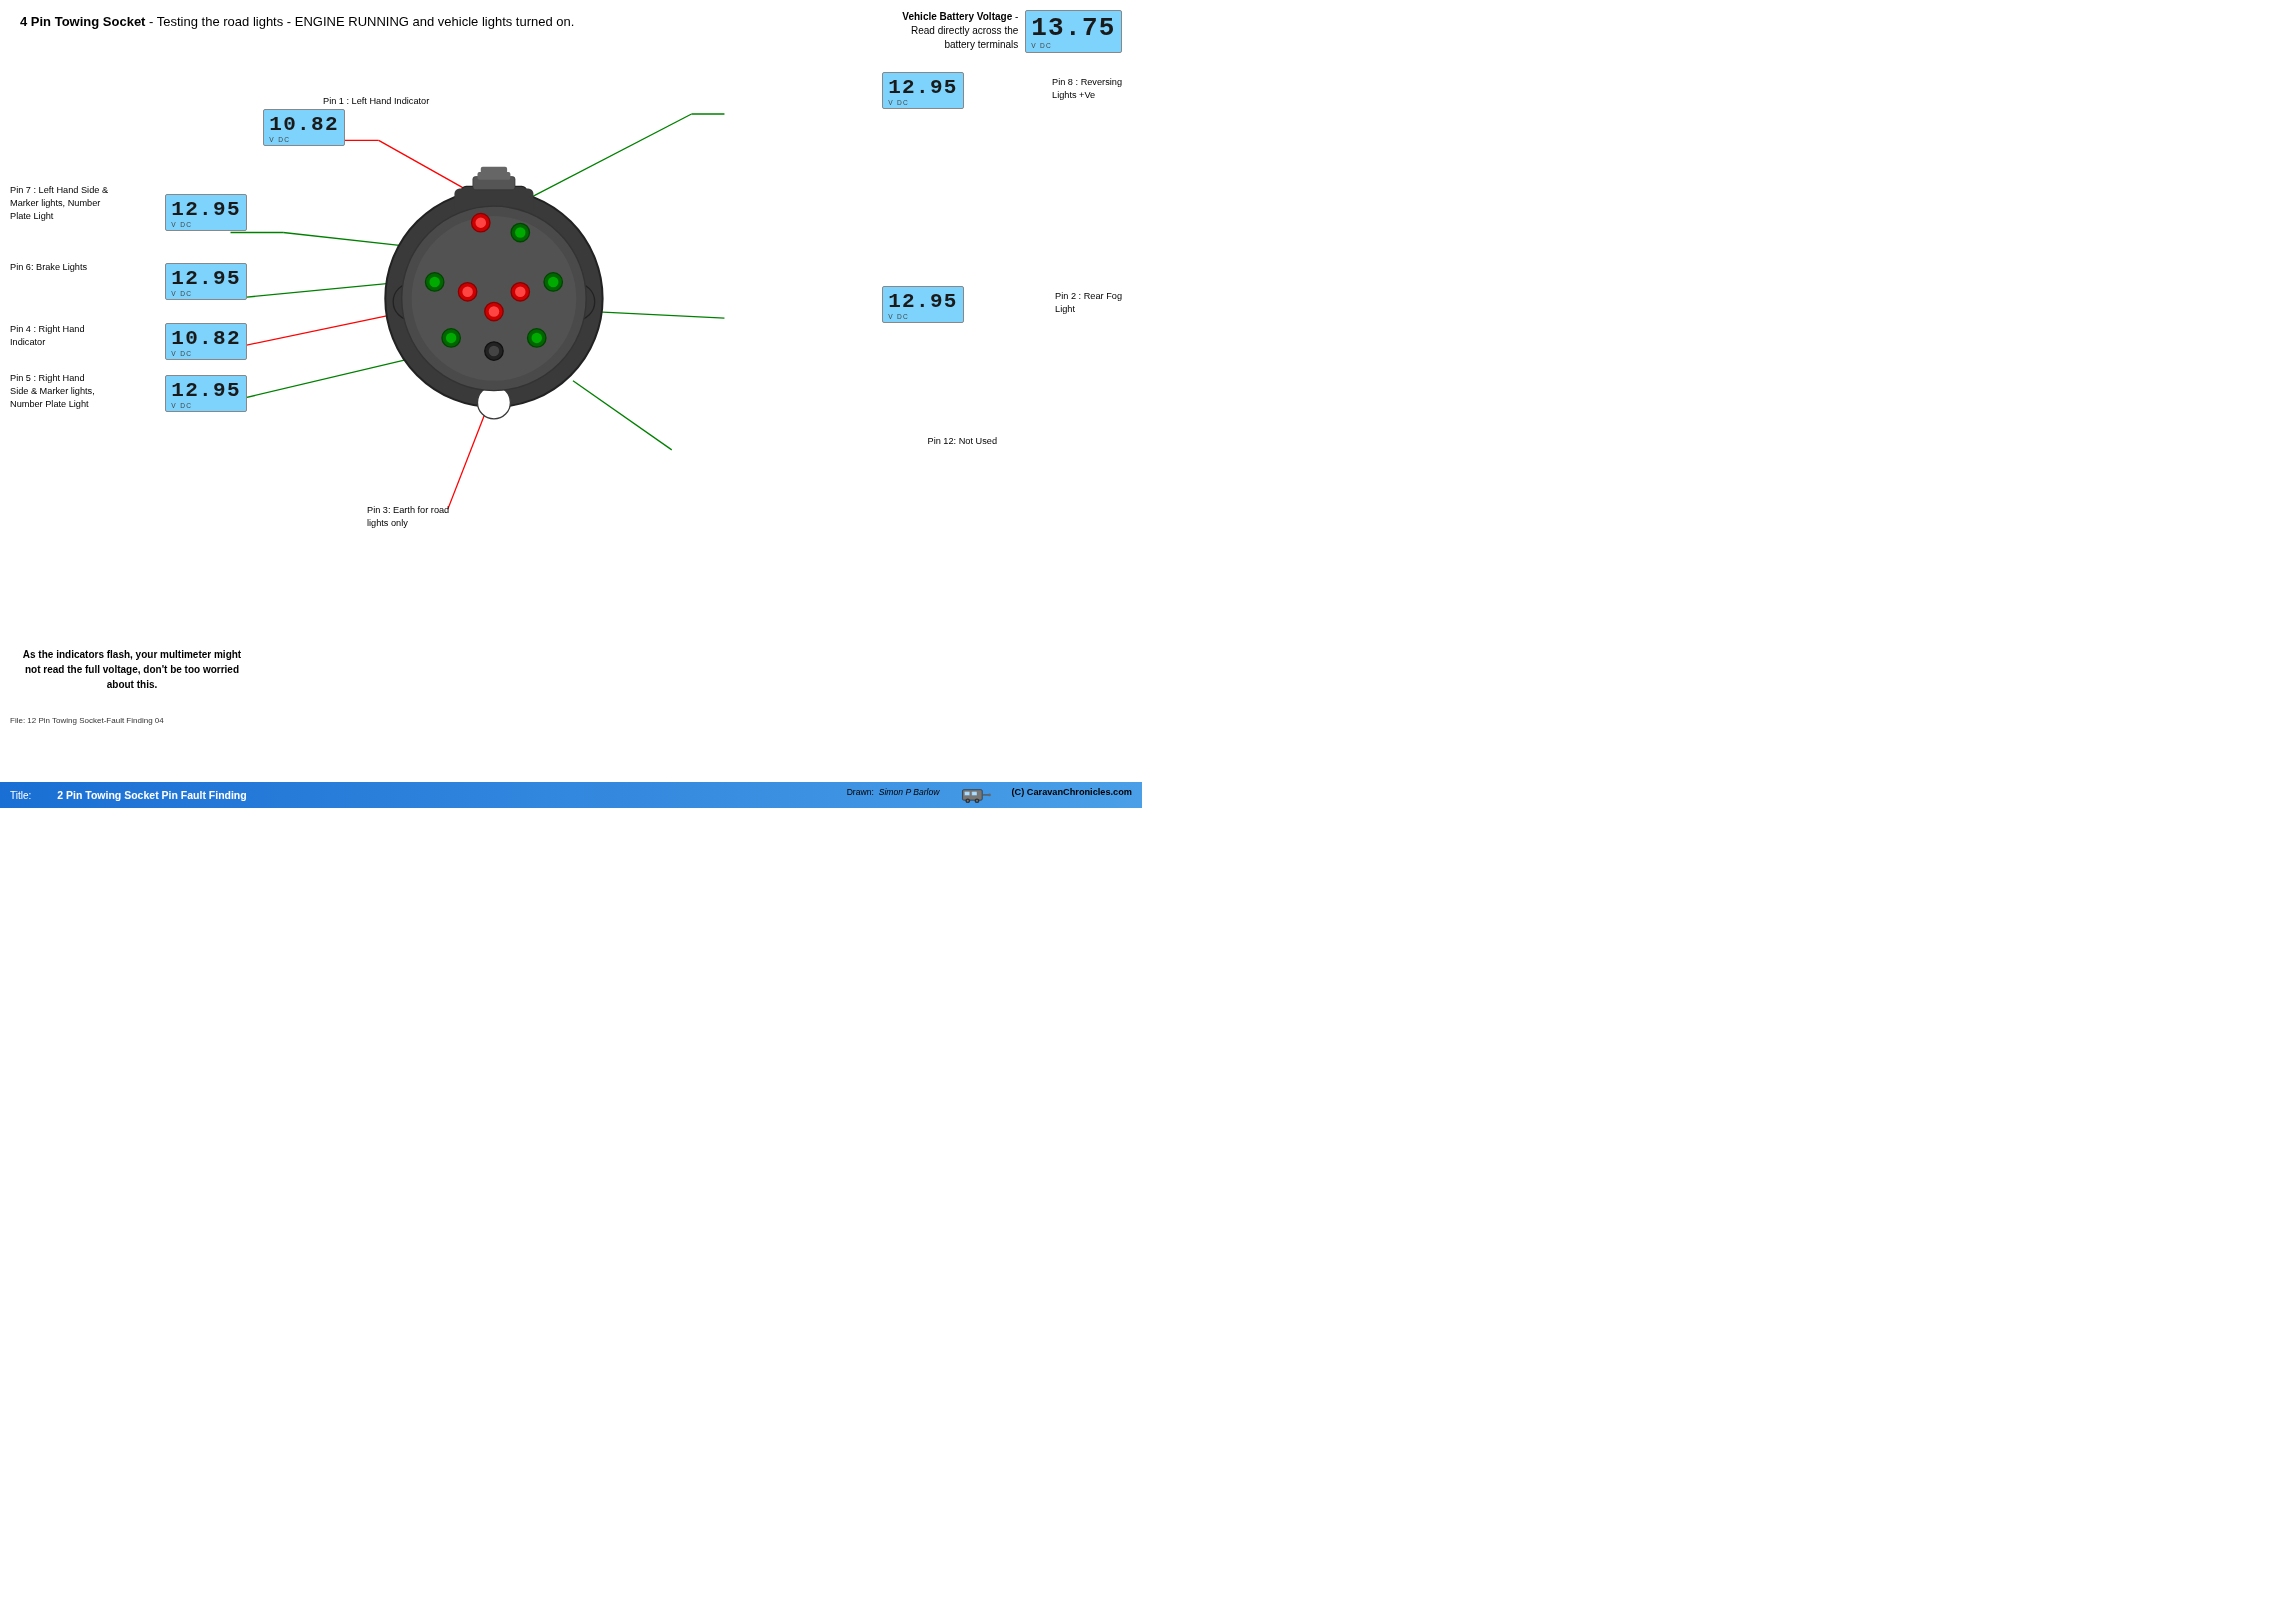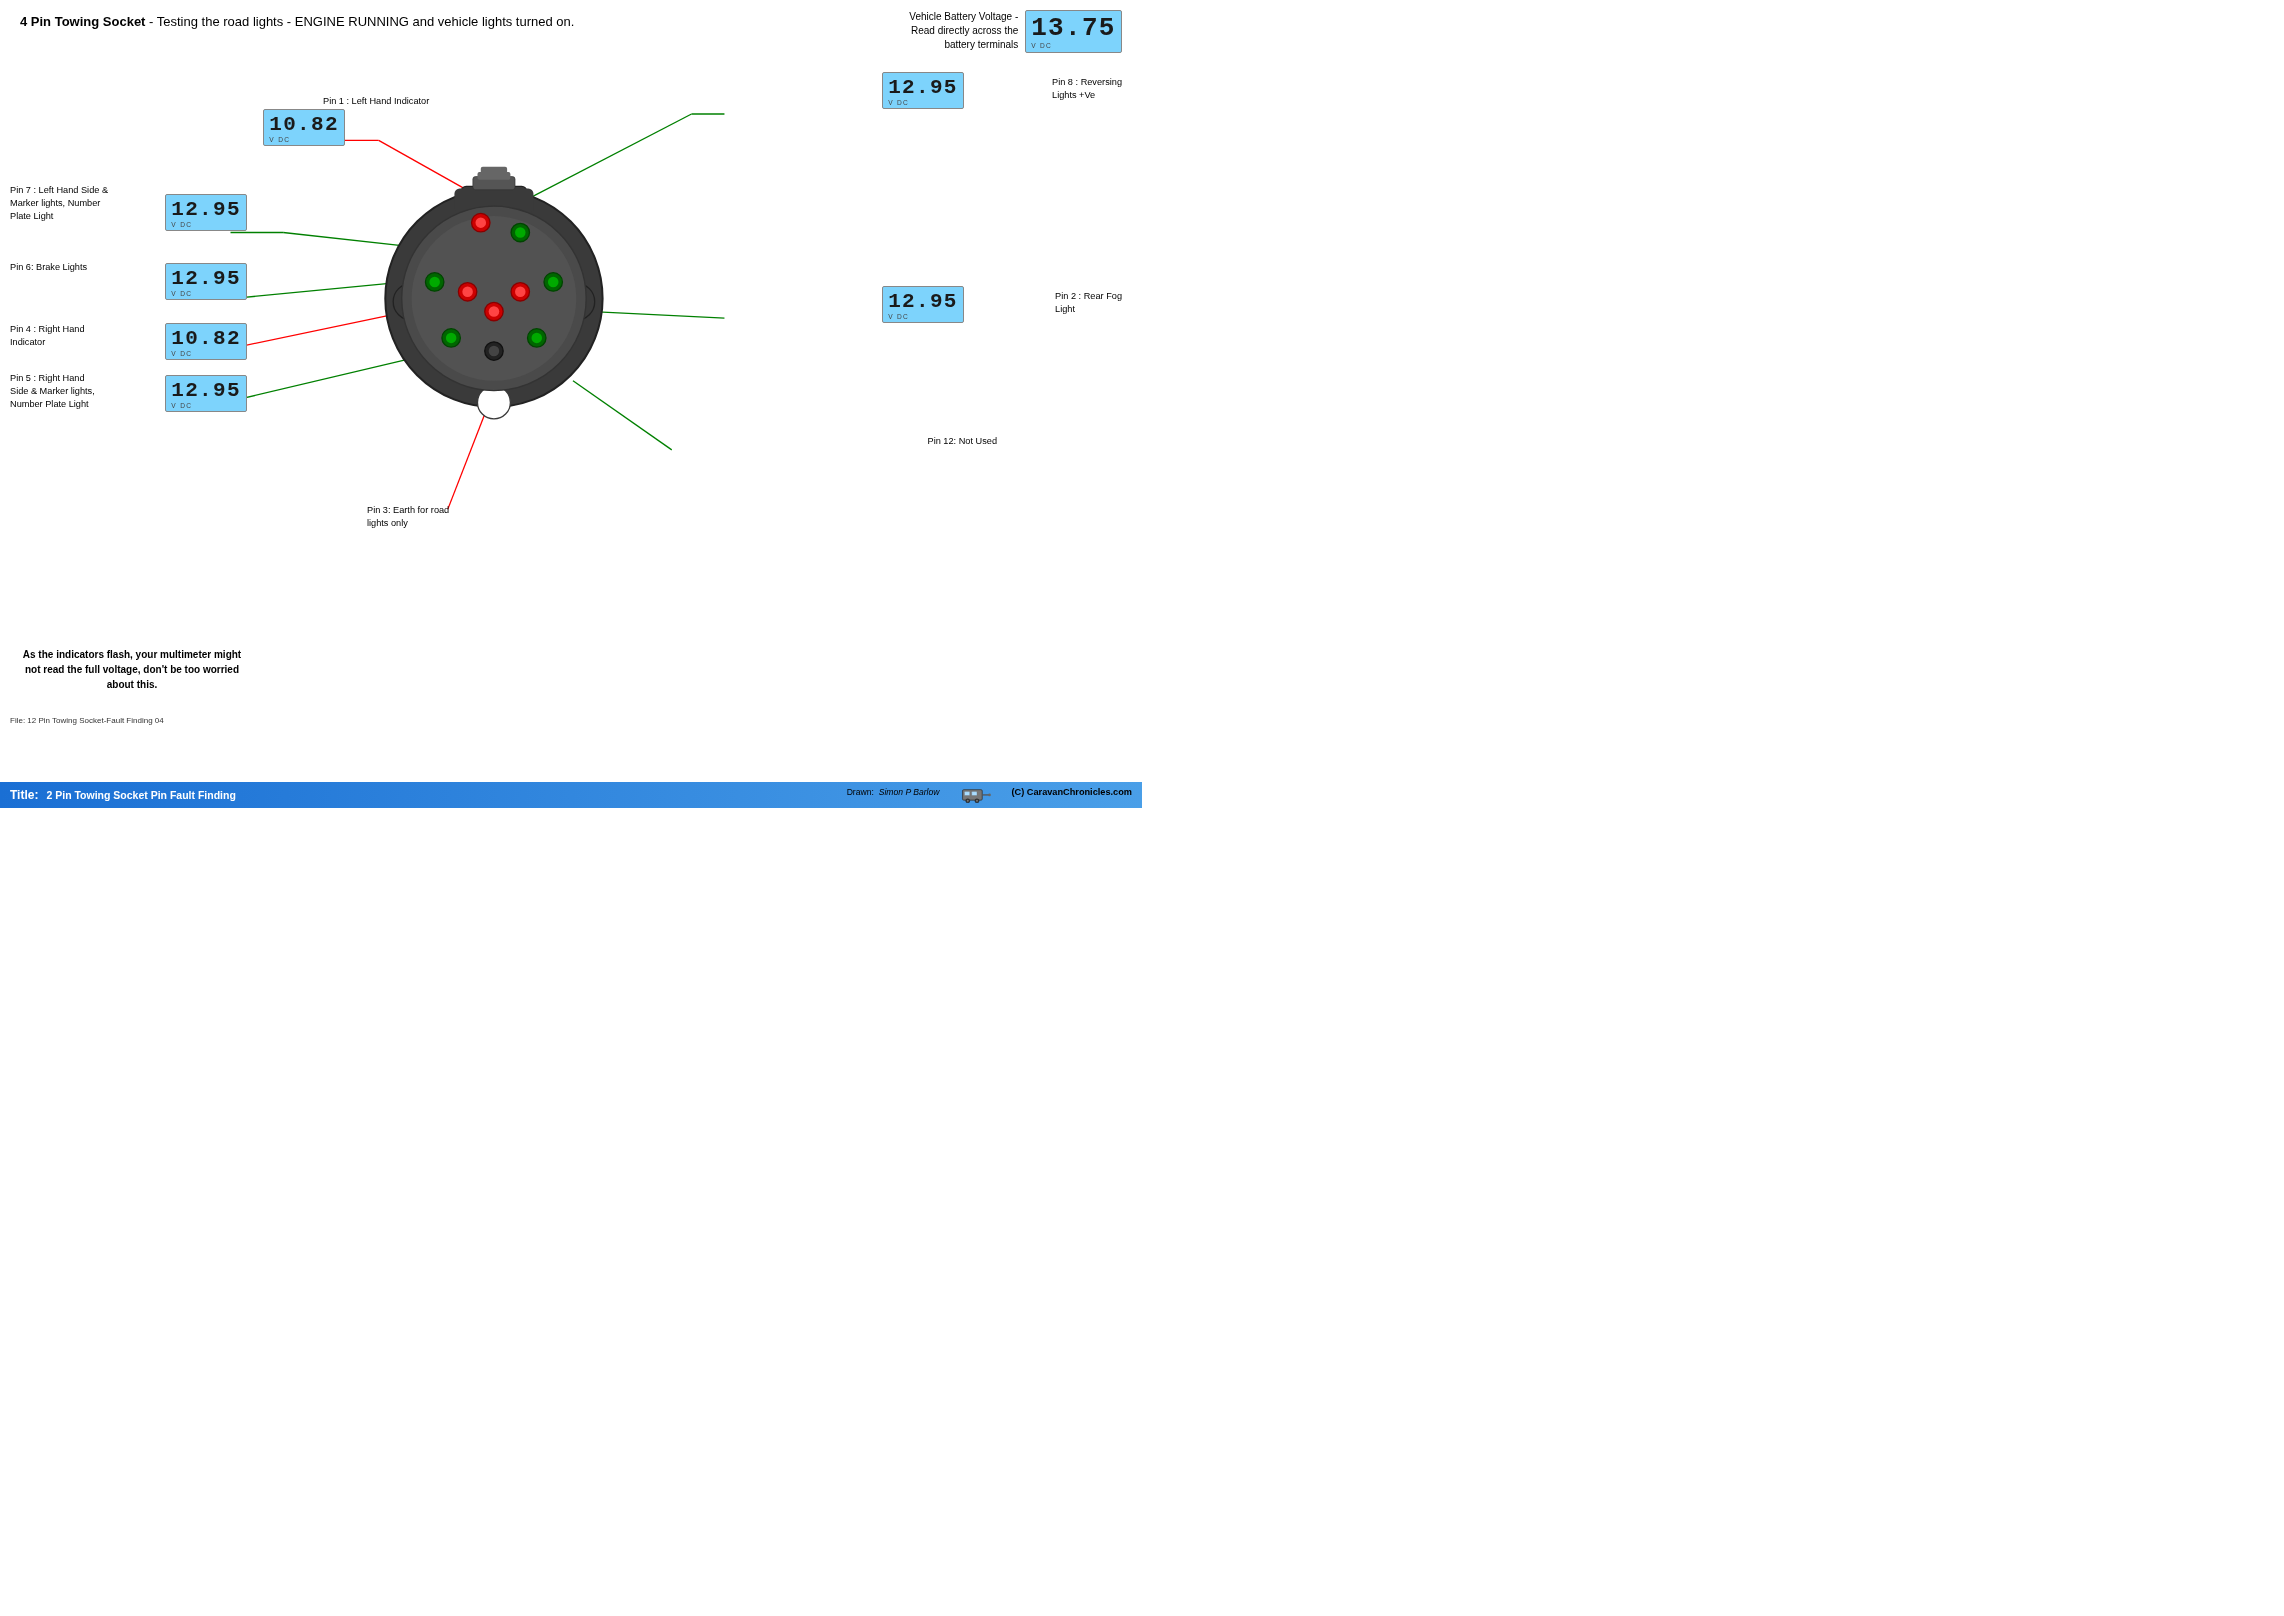--- a/index.html
+++ b/index.html
@@ -44,21 +44,21 @@
       align-items: center;
       gap: 6.6px;
     }
     .battery-label {
       font-size: 10px;
       text-align: right;
       max-width: 132px;
       line-height: 1.4;
     }
     .battery-label strong {
-      font-weight: normal;
+      font-weight: bold;
     }
 
     
     .lcd-display {
       background: #7dd3fc;
       border: 1.3px solid #888;
       border-radius: 2px;
       padding: 2.6px 5.3px;
       display: inline-flex;
       flex-direction: column;
@@ -132,24 +132,24 @@
       bottom: 0;
       left: 0;
       right: 0;
       height: 26px;
       background: linear-gradient(to right, #1a6fd4, #4a9fe8);
       display: flex;
       align-items: center;
       padding: 0 10px;
     }
     .footer-title-label {
-      font-size: 12px;
-      font-weight: bold;
+      font-size: 10px;
+      font-weight: normal;
       color: #fff;
-      margin-right: 8px;
+      margin-right: 26px;
     }
     .footer-title-text {
       font-size: 10.5px;
       font-weight: bold;
       color: #fff;
     }
     .footer-right {
       margin-left: auto;
       display: flex;
       align-items: flex-start;

